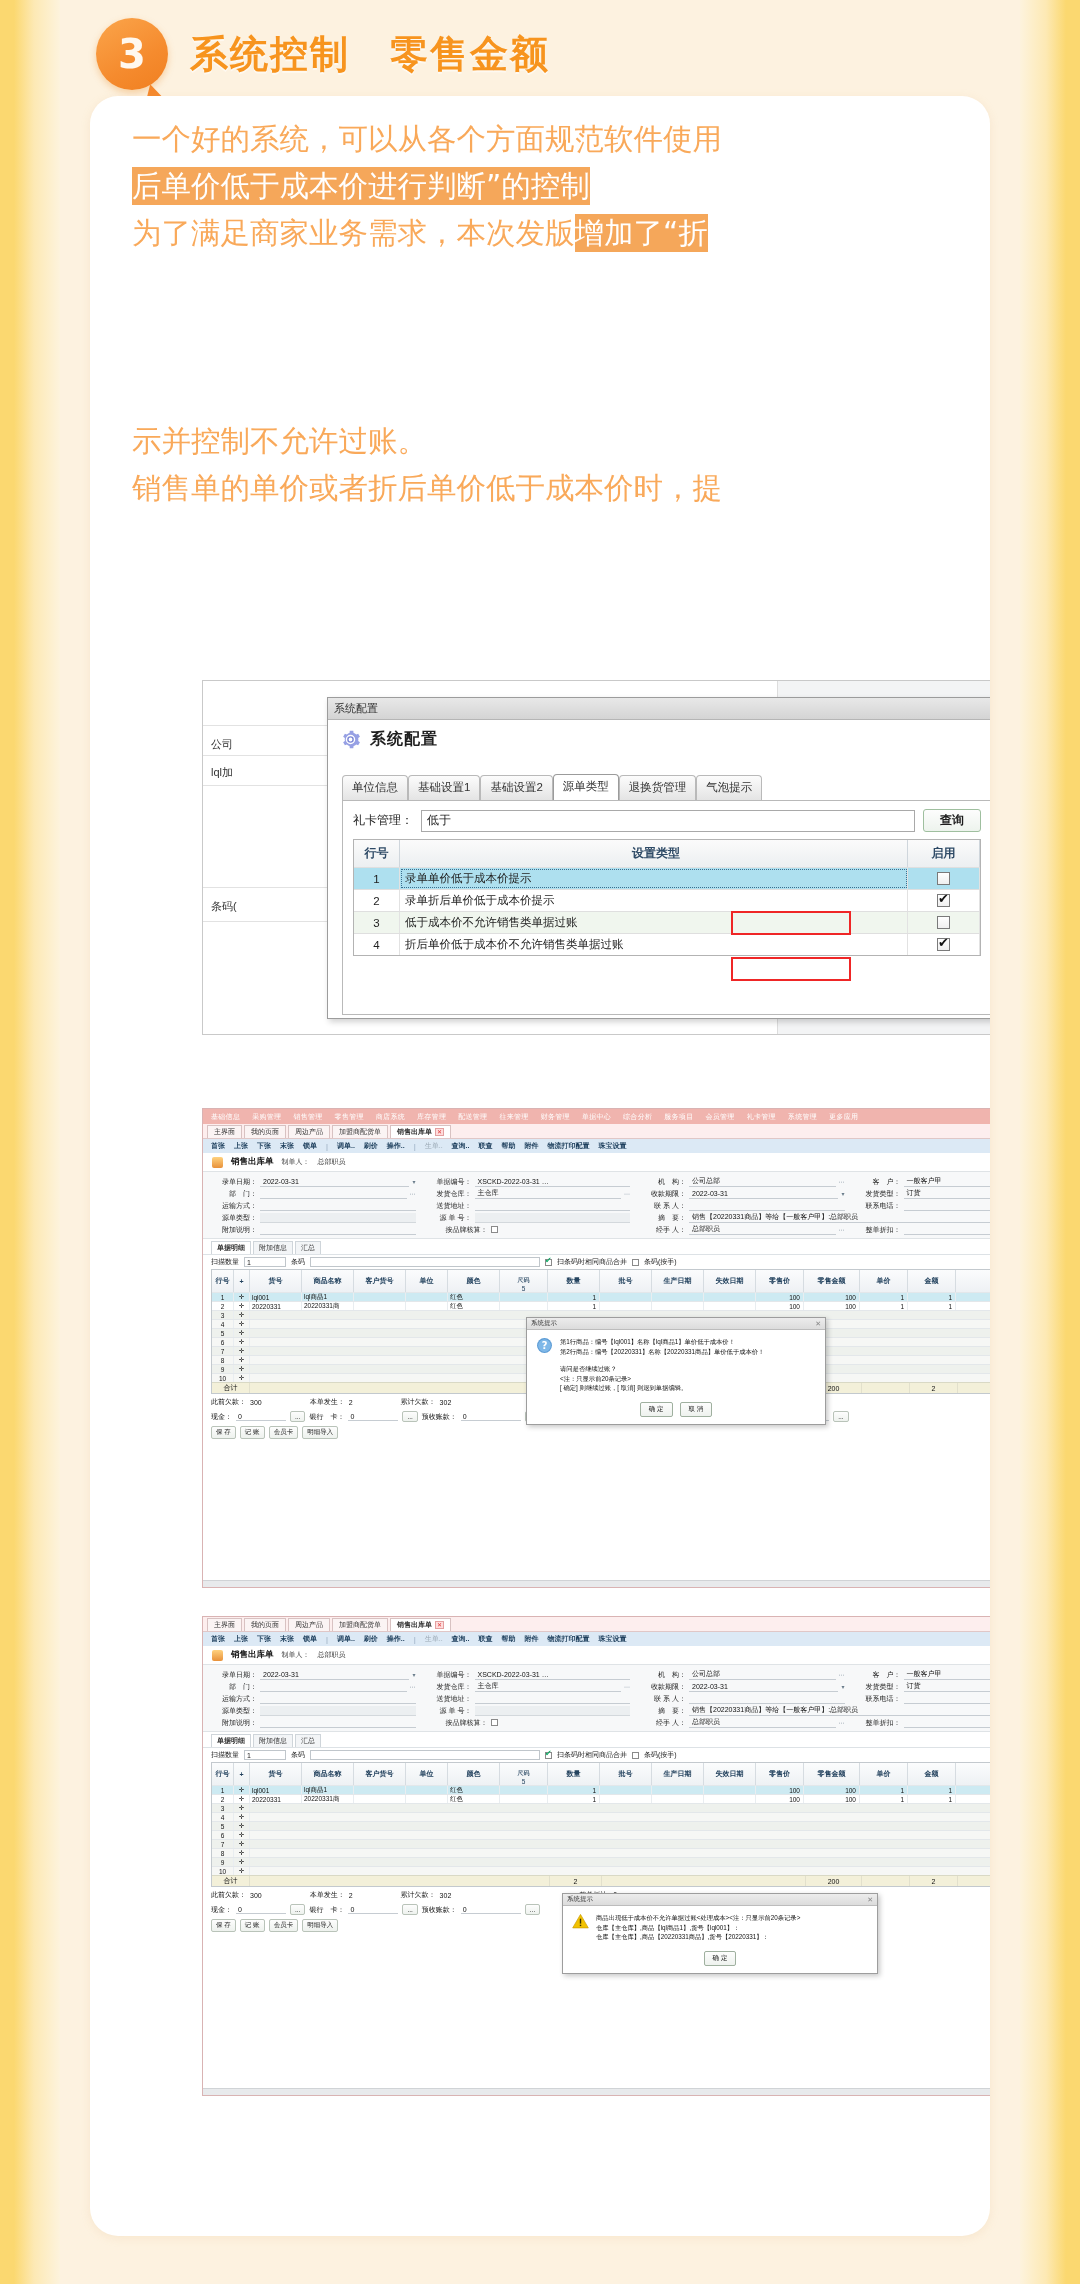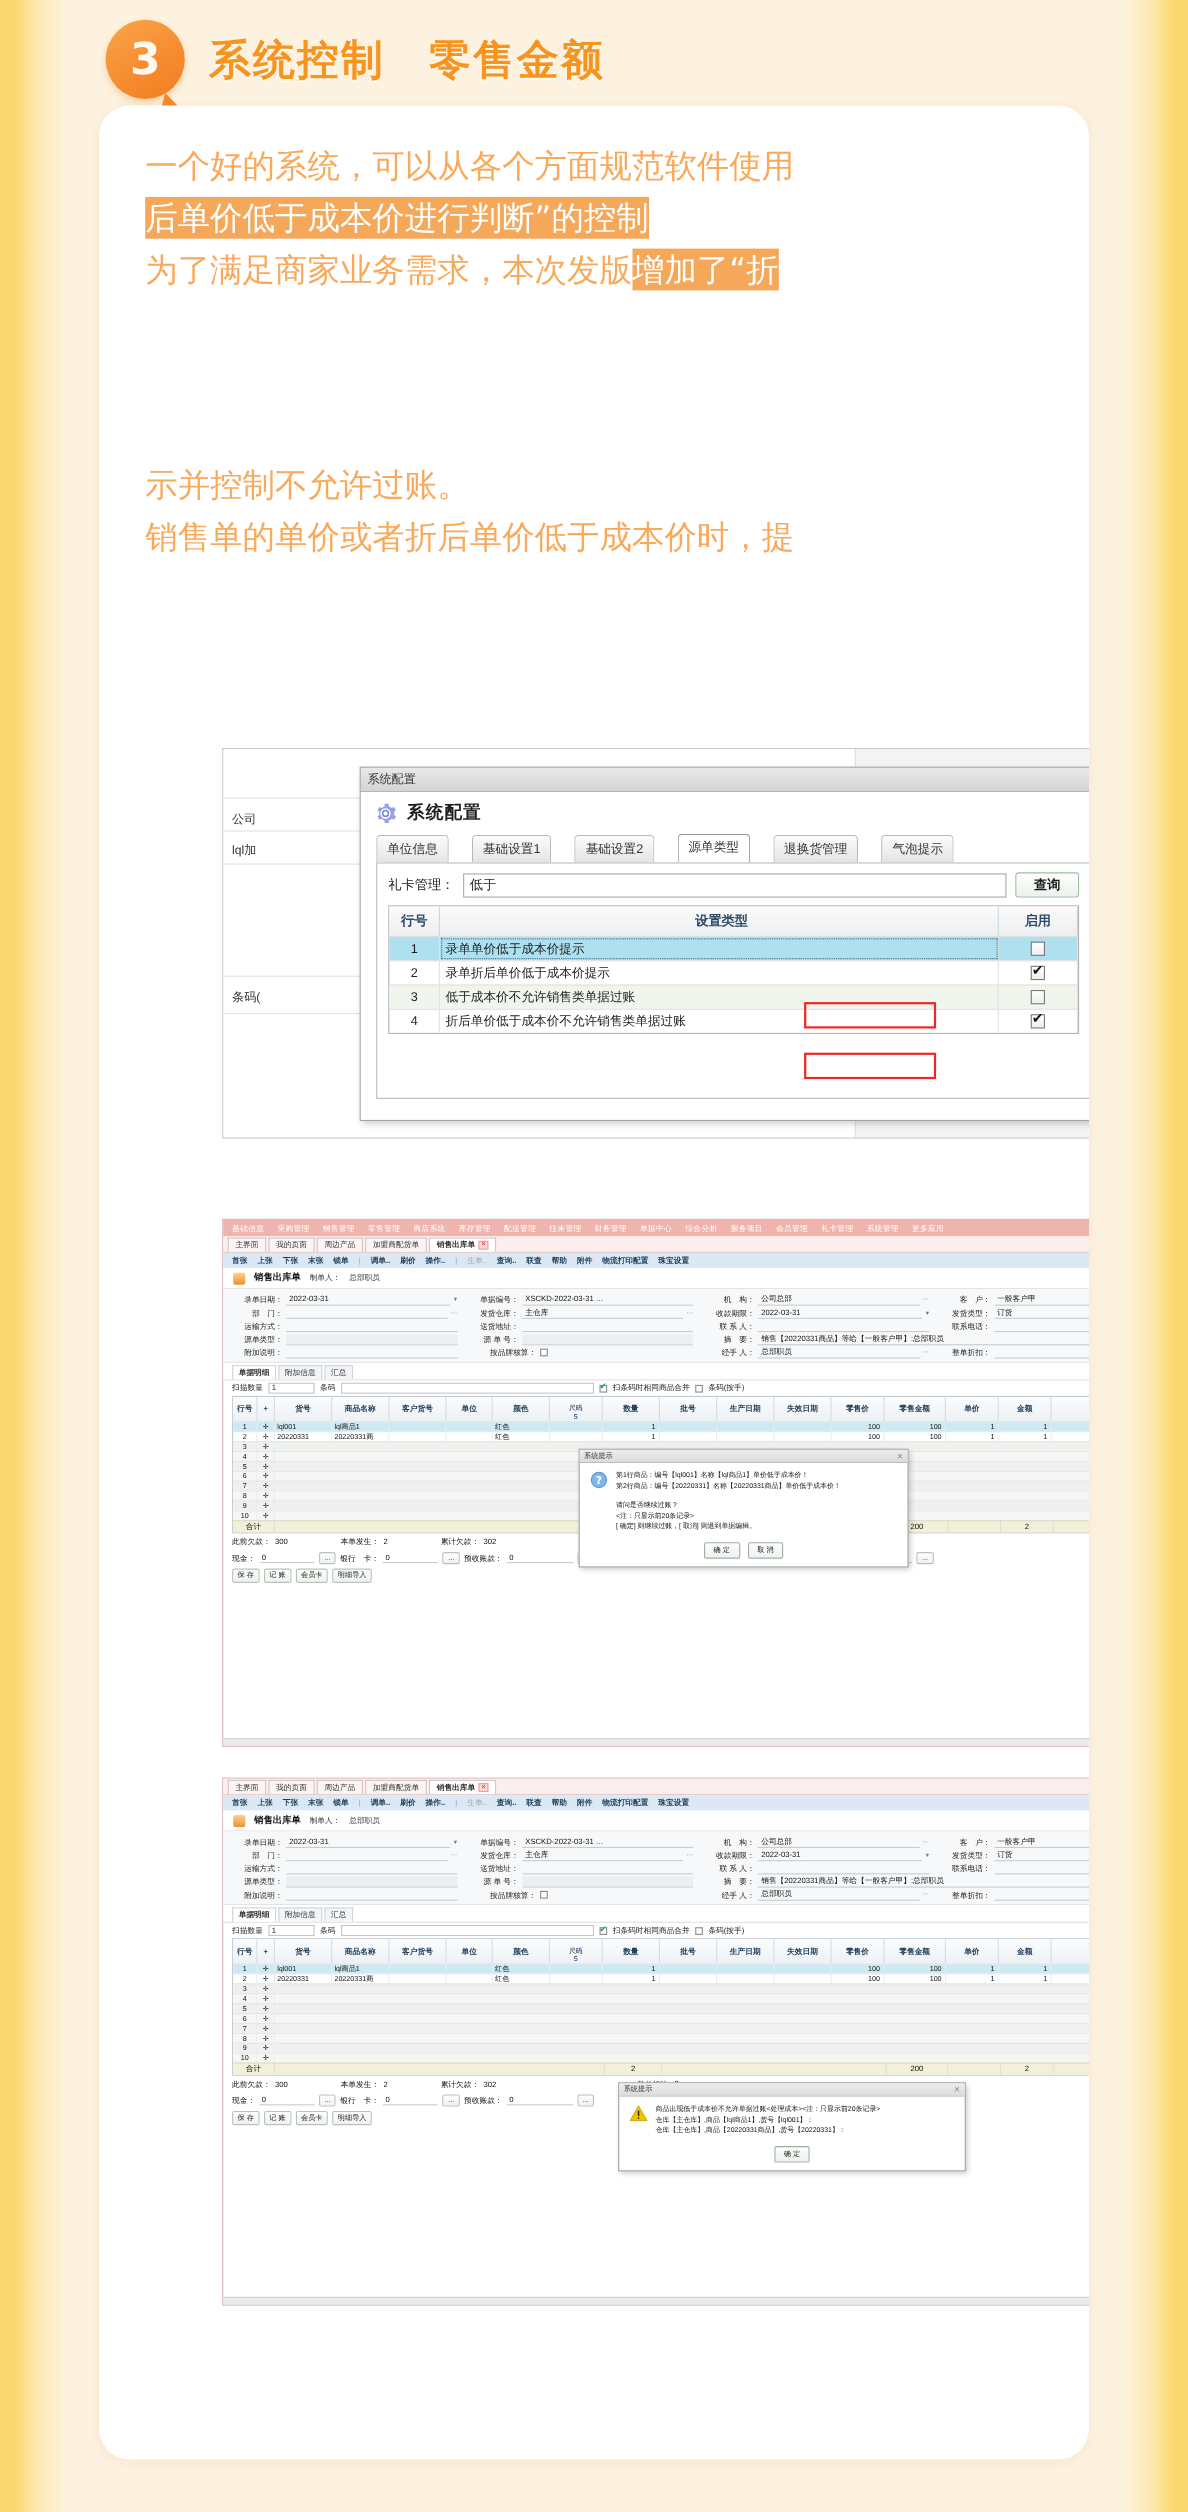--- a/index.html
+++ b/index.html
@@ -50,21 +50,21 @@
   .card{
     position:absolute; left:90px; top:96px; width:900px; height:2140px;
     background:#ffffff; border-radius:28px;
     box-shadow:0 2px 10px rgba(220,180,120,.18);
     overflow:hidden;
   }
   .para1, .para2{
     position:absolute; left:42px; width:816px;
     color:#f8a košice;
   }
-  .para1{ top:32px; }
+  .para1{ top:20px; }
   .para2{ top:322px; }
   .ptext{
     font-size:29.5px; line-height:47px; color:#f9a košice;
     color:#f9a95a;
     font-family:"DejaVu Sans",sans-serif; font-weight:normal;
   }
   .ptext .hl{
     background:#f6a košice;
     background:#f5a košice;
   }
@@ -92,21 +92,21 @@
     height:22px; background:linear-gradient(#e8e8e8,#d4d4d4);
     border-bottom:1px solid #b5b5b5; display:flex; align-items:center;
     padding:0 6px; font-size:11px; color:#333;
   }
   .dlg-title .x{ margin-left:auto; font-size:12px; color:#777; }
   .dlg-body{ background:#fff; height:calc(100% - 22px); position:relative; }
   .dlg-head{ display:flex; align-items:center; padding:9px 10px 4px 12px; gap:9px; }
   .gear{ width:21px; height:21px; position:relative; }
   .gear svg{ display:block; }
   .dlg-head .h{ font-size:16px; font-weight:bold; color:#1f1f1f; letter-spacing:1px;}
-  .tabs{ display:flex; gap:21px; padding:0 0 0 14px; margin-top:4px; align-items:center; }
+  .tabs{ display:flex; gap:0; padding:0 0 0 14px; margin-top:20px; align-items:center; }
   .tab{
     font-size:11.5px; padding:4px 9px 5px; border:1px solid #b9b9b9;
     border-bottom:none; border-radius:4px 4px 0 0;
     background:linear-gradient(#fcfcfc,#e4e4e4); color:#333;
   }
   .tab.active{ background:#fff; border-color:#9b9b9b; padding-bottom:6px; }
   .tabpane{ margin:0 14px 0 14px; border:1px solid #b9b9b9; background:#fff; height:215px; padding:8px 10px; position:relative;}
   .frow{ display:flex; align-items:center; gap:8px; }
   .frow .lbl{ font-size:12px; color:#222; }
   .frow .inp{ flex:1; height:22px; border:1px solid #a9a9a9; background:#fff; font-size:12px; padding:2px 5px; color:#222; display:flex; align-items:center;}

